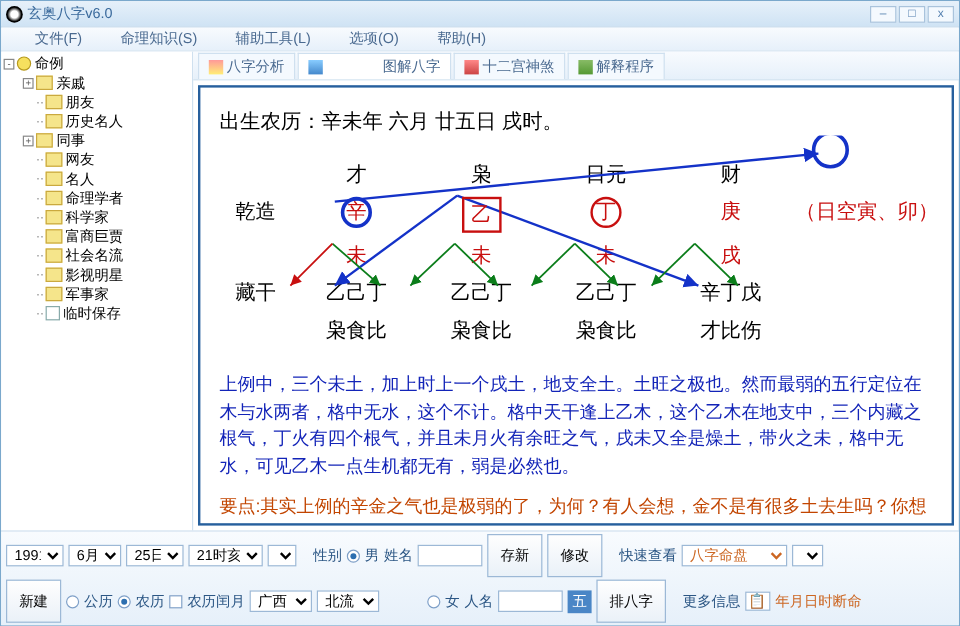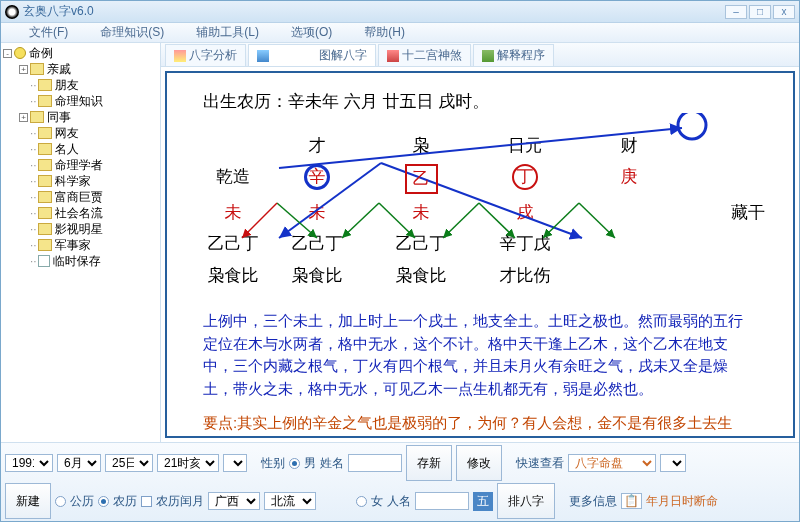--- a/index.html
+++ b/index.html
@@ -26,21 +26,21 @@
 .main { flex: 1; display: flex; flex-direction: column; min-width: 0; }
 .tabs { height: 24px; background: linear-gradient(#f8fbfe, #e6f0fa); display: flex; align-items: flex-end; padding: 0 4px; border-bottom: 1px solid #cfe0ef; }
 .tab { padding: 2px 8px; font-size: 12px; border: 1px solid #cfe0ef; border-bottom: none; margin-right: 2px; background: #f4f9fe; color: #4a6a90; display: flex; align-items: center; }
 .tab.active { background: #fff; gap: 47px; }
 .tab .tico { width: 12px; height: 12px; margin-right: 3px; }
 .ti1 { background: linear-gradient(#f99, #fe7); }
 .ti2 { background: linear-gradient(#8cf, #48c); }
 .ti3 { background: linear-gradient(#f88, #c44); }
 .ti4 { background: linear-gradient(#8b6, #593); }
 
-.content { flex: 1; border: 2px solid #265f9d; margin: 4px; padding: 16px 36px; overflow: hidden; font-size: 16px; line-height: 1.5; position: relative; }
+.content { flex: 1; border: 2px solid #265f9d; margin: 4px; padding: 16px 16px; overflow: hidden; font-size: 16px; line-height: 1.5; position: relative; }
 .birth { color: #000; margin-bottom: 18px; font-size: 17px; }
 .grid { display: grid; grid-template-columns: 60px repeat(4, 100px) 130px; gap: 6px 4px; font-size: 17px; text-align: center; }
 .grid .row-lbl { color: #000; font-family: Liberation Serif, serif; }
 .red { color: #c80f0f; }
 .black { color: #000; }
 .grid .cell { position: relative; }
 .ring-blue { display: inline-block; width: 26px; height: 26px; border: 3px solid #1432c8; border-radius: 50%; line-height: 20px; }
 .box-red { display: inline-block; border: 2px solid #c80f0f; padding: 0 6px; }
 .ring-red { display: inline-block; width: 26px; height: 26px; border: 2px solid #c80f0f; border-radius: 50%; line-height: 21px; }
 .para1 { margin-top: 22px; color: #1324b8; font-size: 15px; line-height: 1.5; }
@@ -97,21 +97,21 @@
           <span>亲戚</span>
         </div>
       <div class="treerow" style="padding-left:26px">
           <span class="dots">··</span>
           <span class="fico"></span>
           <span>朋友</span>
         </div>
       <div class="treerow" style="padding-left:26px">
           <span class="dots">··</span>
           <span class="fico"></span>
-          <span>命理知识</span>
+          <span>历史名人</span>
         </div>
       <div class="treerow" style="padding-left:16px">
           <span class="sq">+</span>
           <span class="fico"></span>
           <span>同事</span>
         </div>
       <div class="treerow" style="padding-left:26px">
           <span class="dots">··</span>
           <span class="fico"></span>
           <span>网友</span>
@@ -213,20 +213,21 @@
           <div class="black">枭</div>
           <div class="black">日元</div>
           <div class="black">财</div>
           <div></div>
 
           <div class="red row-lbl">乾造</div>
           <div class="cell"><span class="ring-blue red">辛</span></div>
           <div class="cell"><span class="box-red red">乙</span></div>
           <div class="cell"><span class="ring-red red">丁</span></div>
           <div class="cell red">庚</div>
+          <div class="red" style="text-align:left">（日空寅、卯）</div>
 
           <div></div>
           <div class="red">未</div>
           <div class="red">未</div>
           <div class="red">未</div>
           <div class="red">戌</div>
           <div></div>
 
           <div class="row-lbl">藏干</div>
           <div class="black">乙己丁</div>

